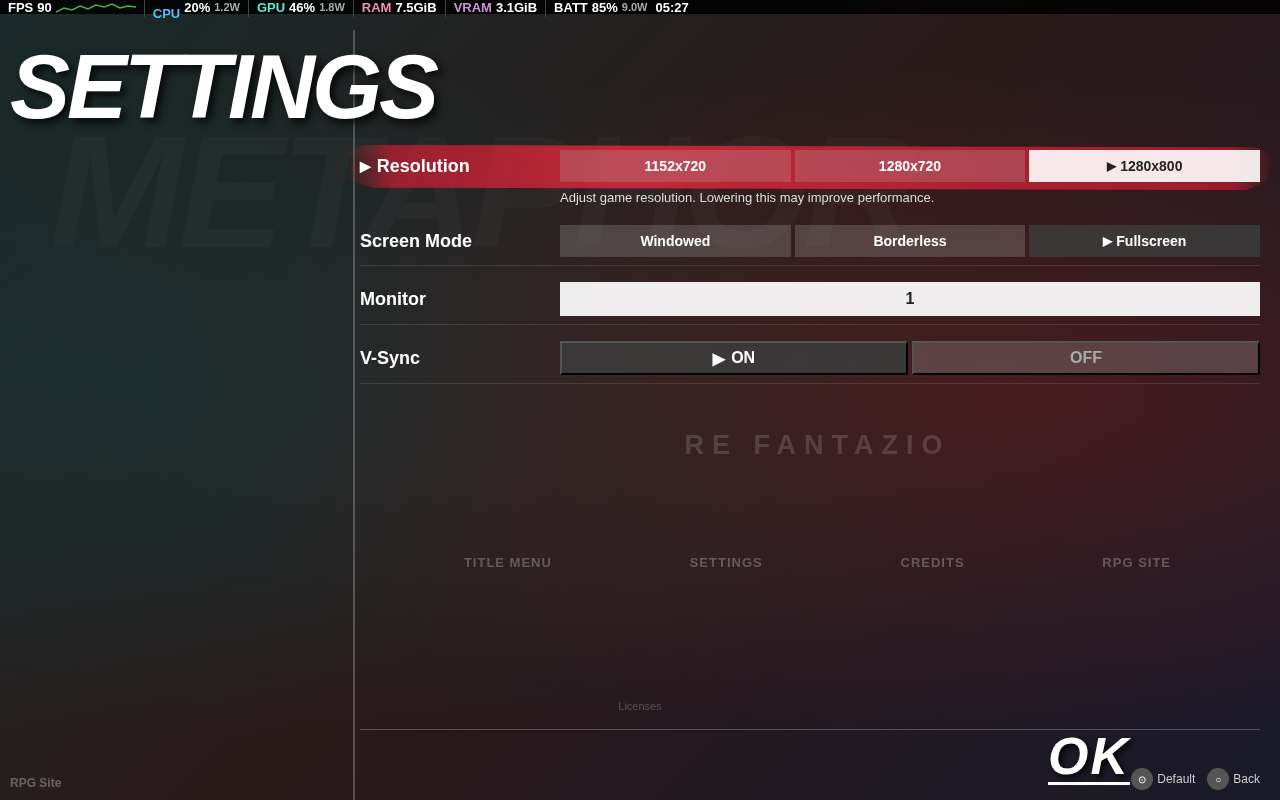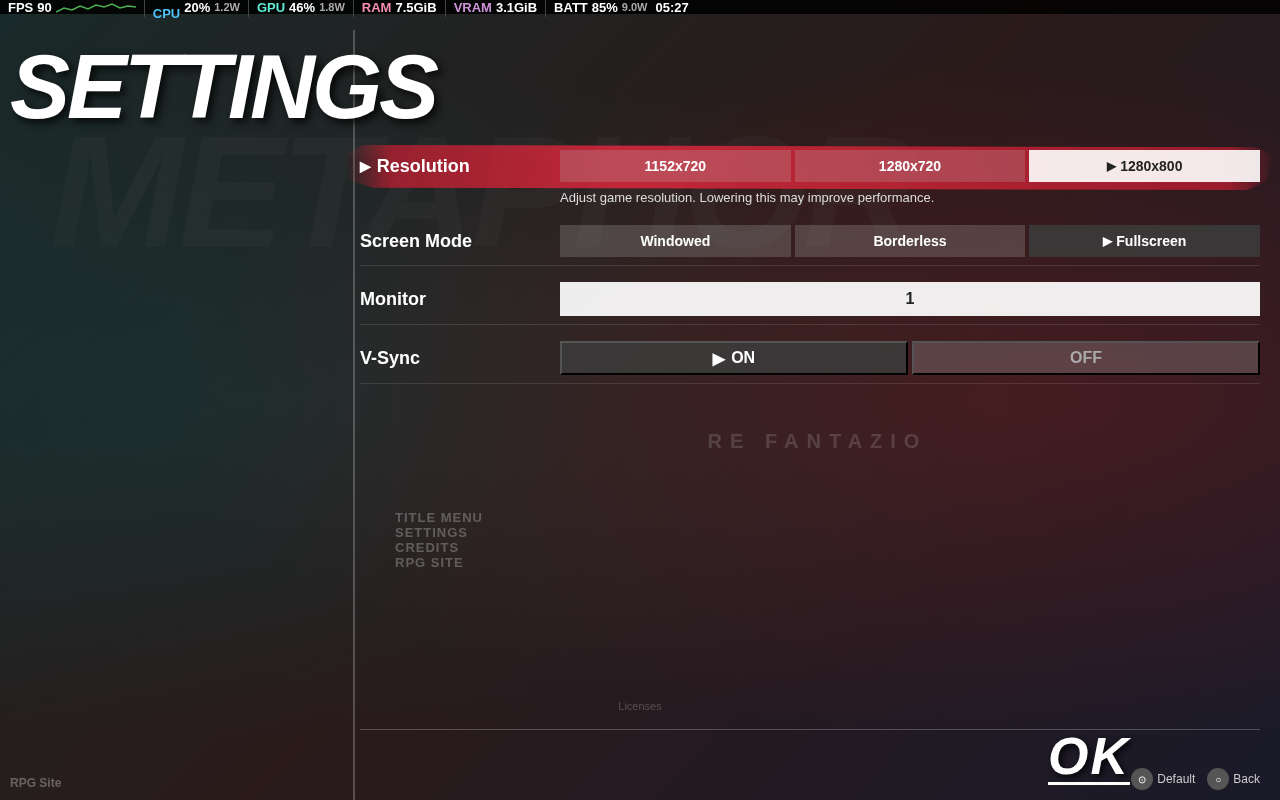--- a/index.html
+++ b/index.html
@@ -319,21 +319,20 @@
 
     
     .bottom-menu {
       position: absolute;
       bottom: 230px;
       left: 355px;
       right: 0;
       display: flex;
       justify-content: space-around;
       padding: 0 40px;
-      flex-direction: column;
     }
 
     .bottom-menu-item {
       font-size: 13px;
       color: rgba(200,200,200,0.35);
       font-weight: bold;
       letter-spacing: 1px;
     }
 
     
@@ -350,21 +349,21 @@
       font-style: italic;
     }
 
     
     .fantazio-watermark {
       position: absolute;
       top: 430px;
       left: 355px;
       right: 0;
       text-align: center;
-      font-size: 20px;
+      font-size: 27px;
       color: rgba(200,200,200,0.2);
       letter-spacing: 8px;
       font-weight: bold;
     }
 
     .horizontal-line {
       position: absolute;
       bottom: 70px;
       left: 360px;
       right: 20px;

